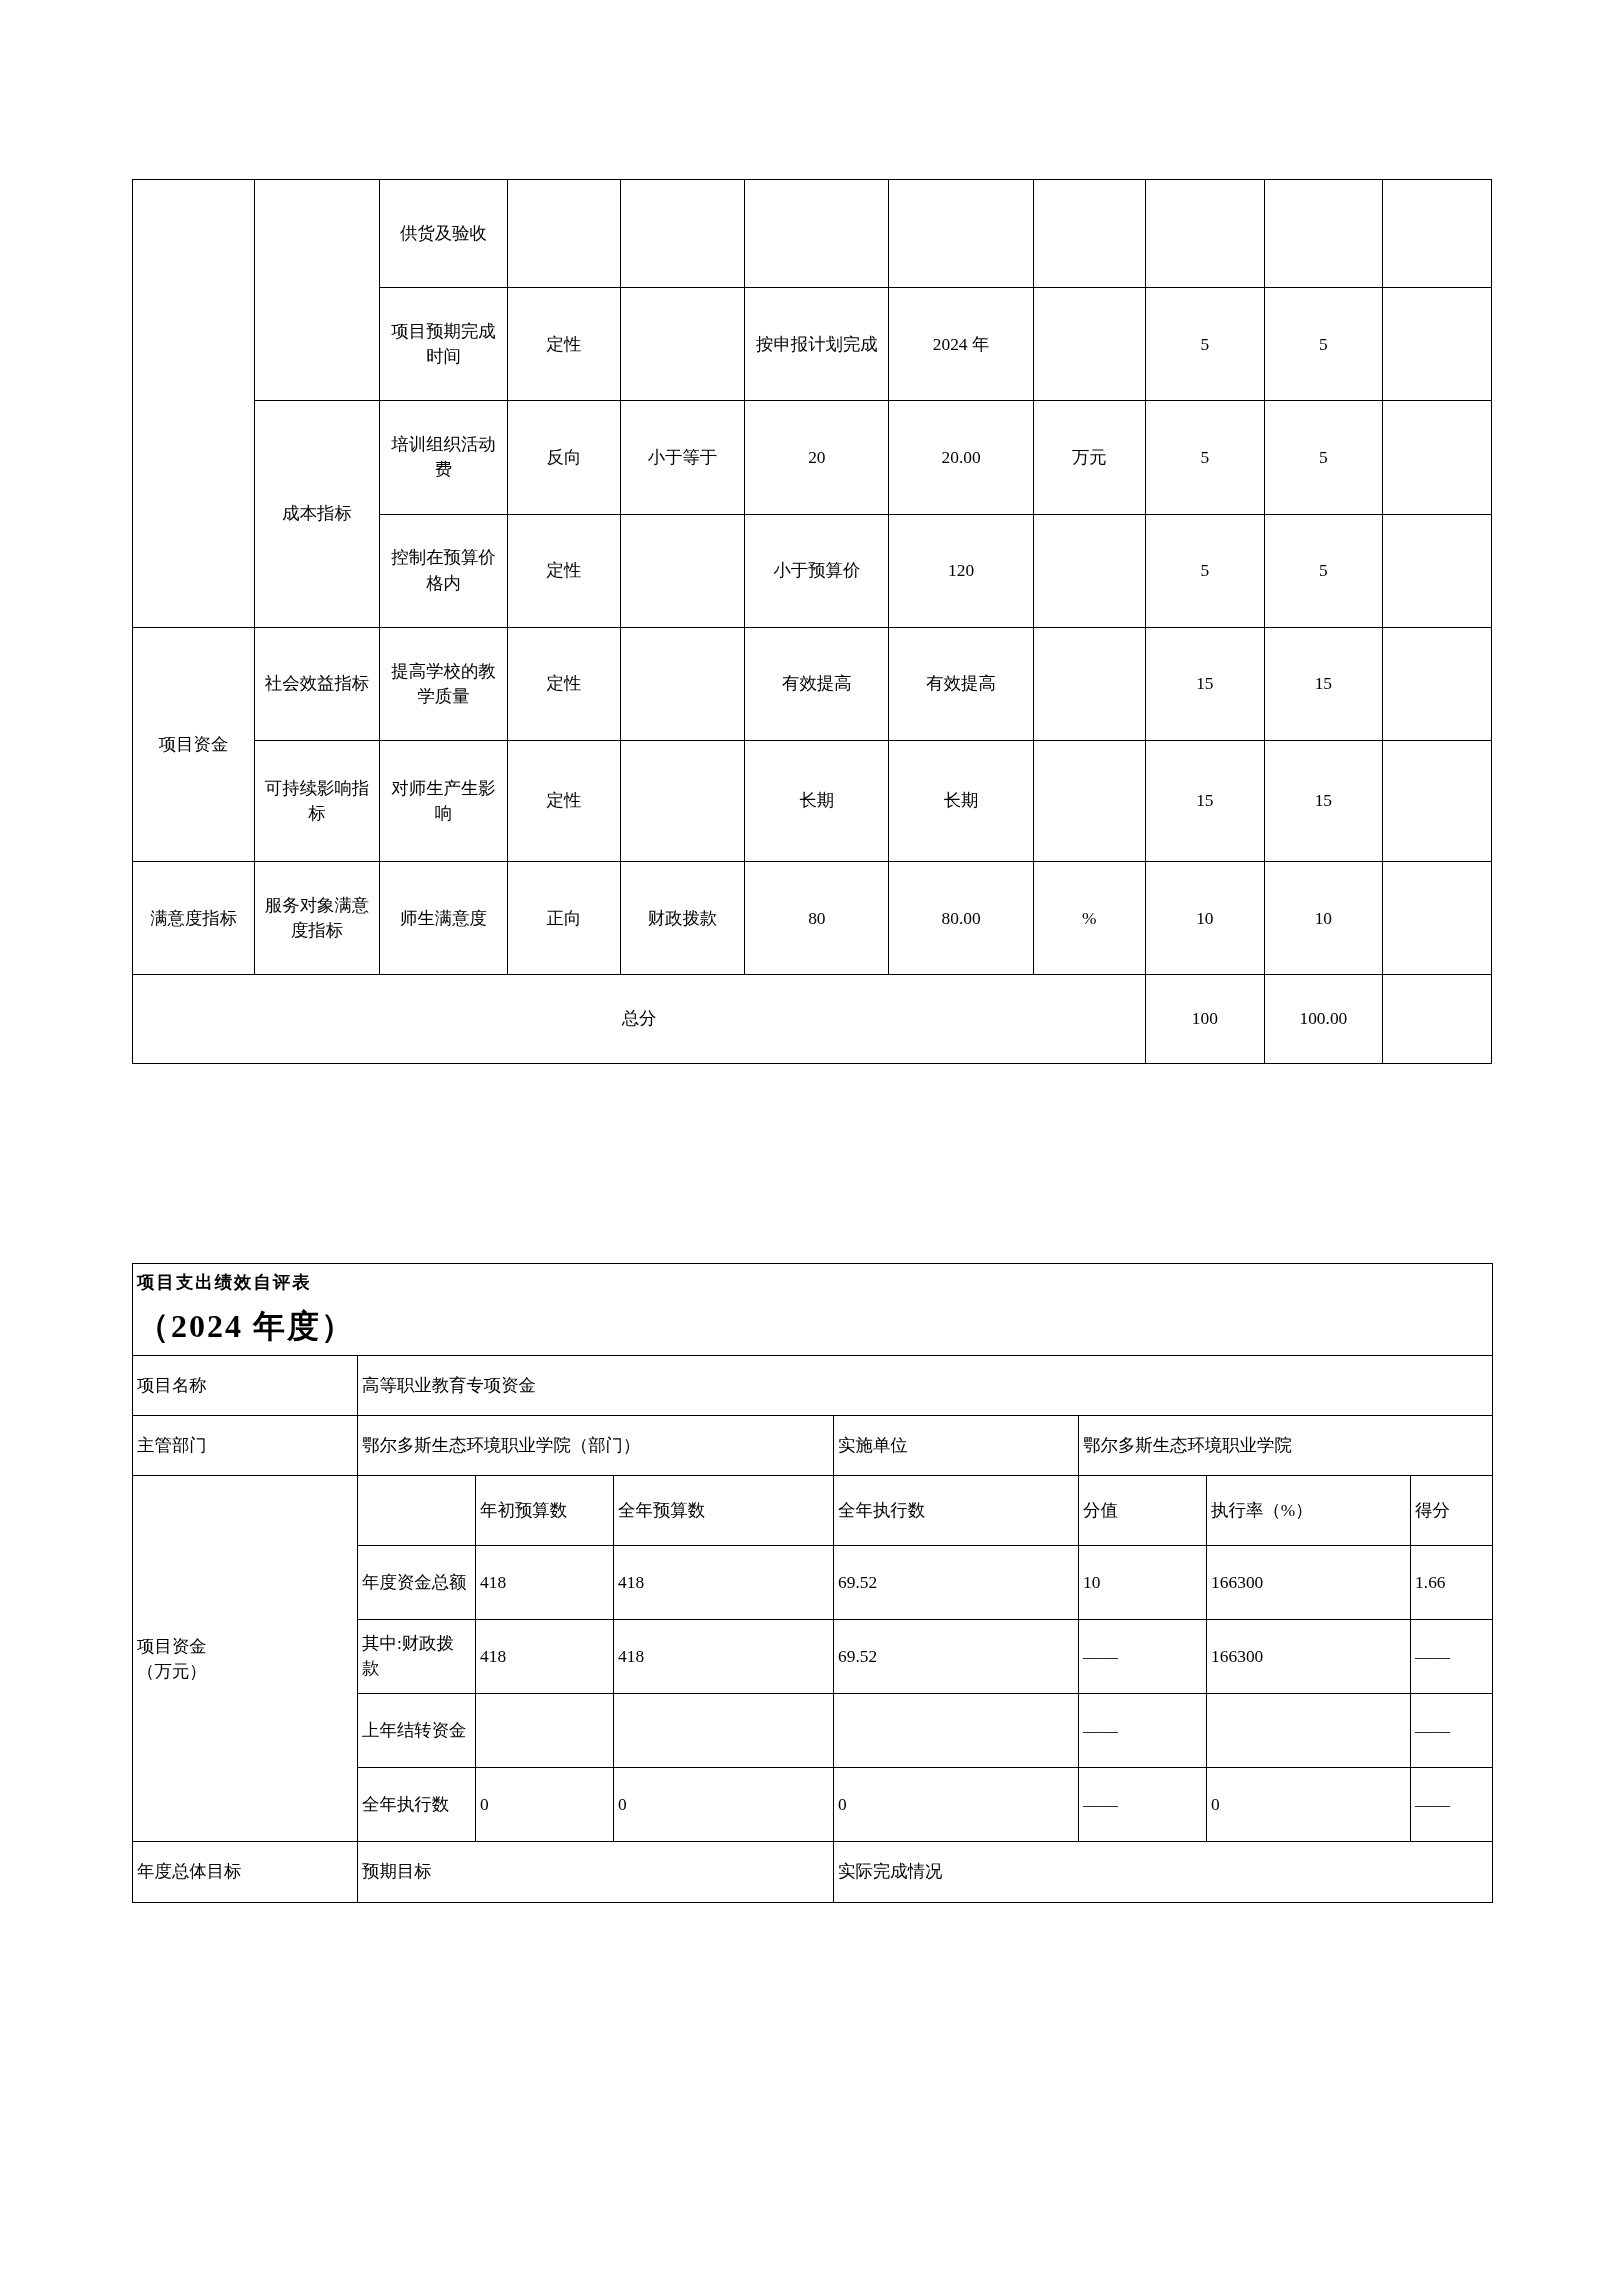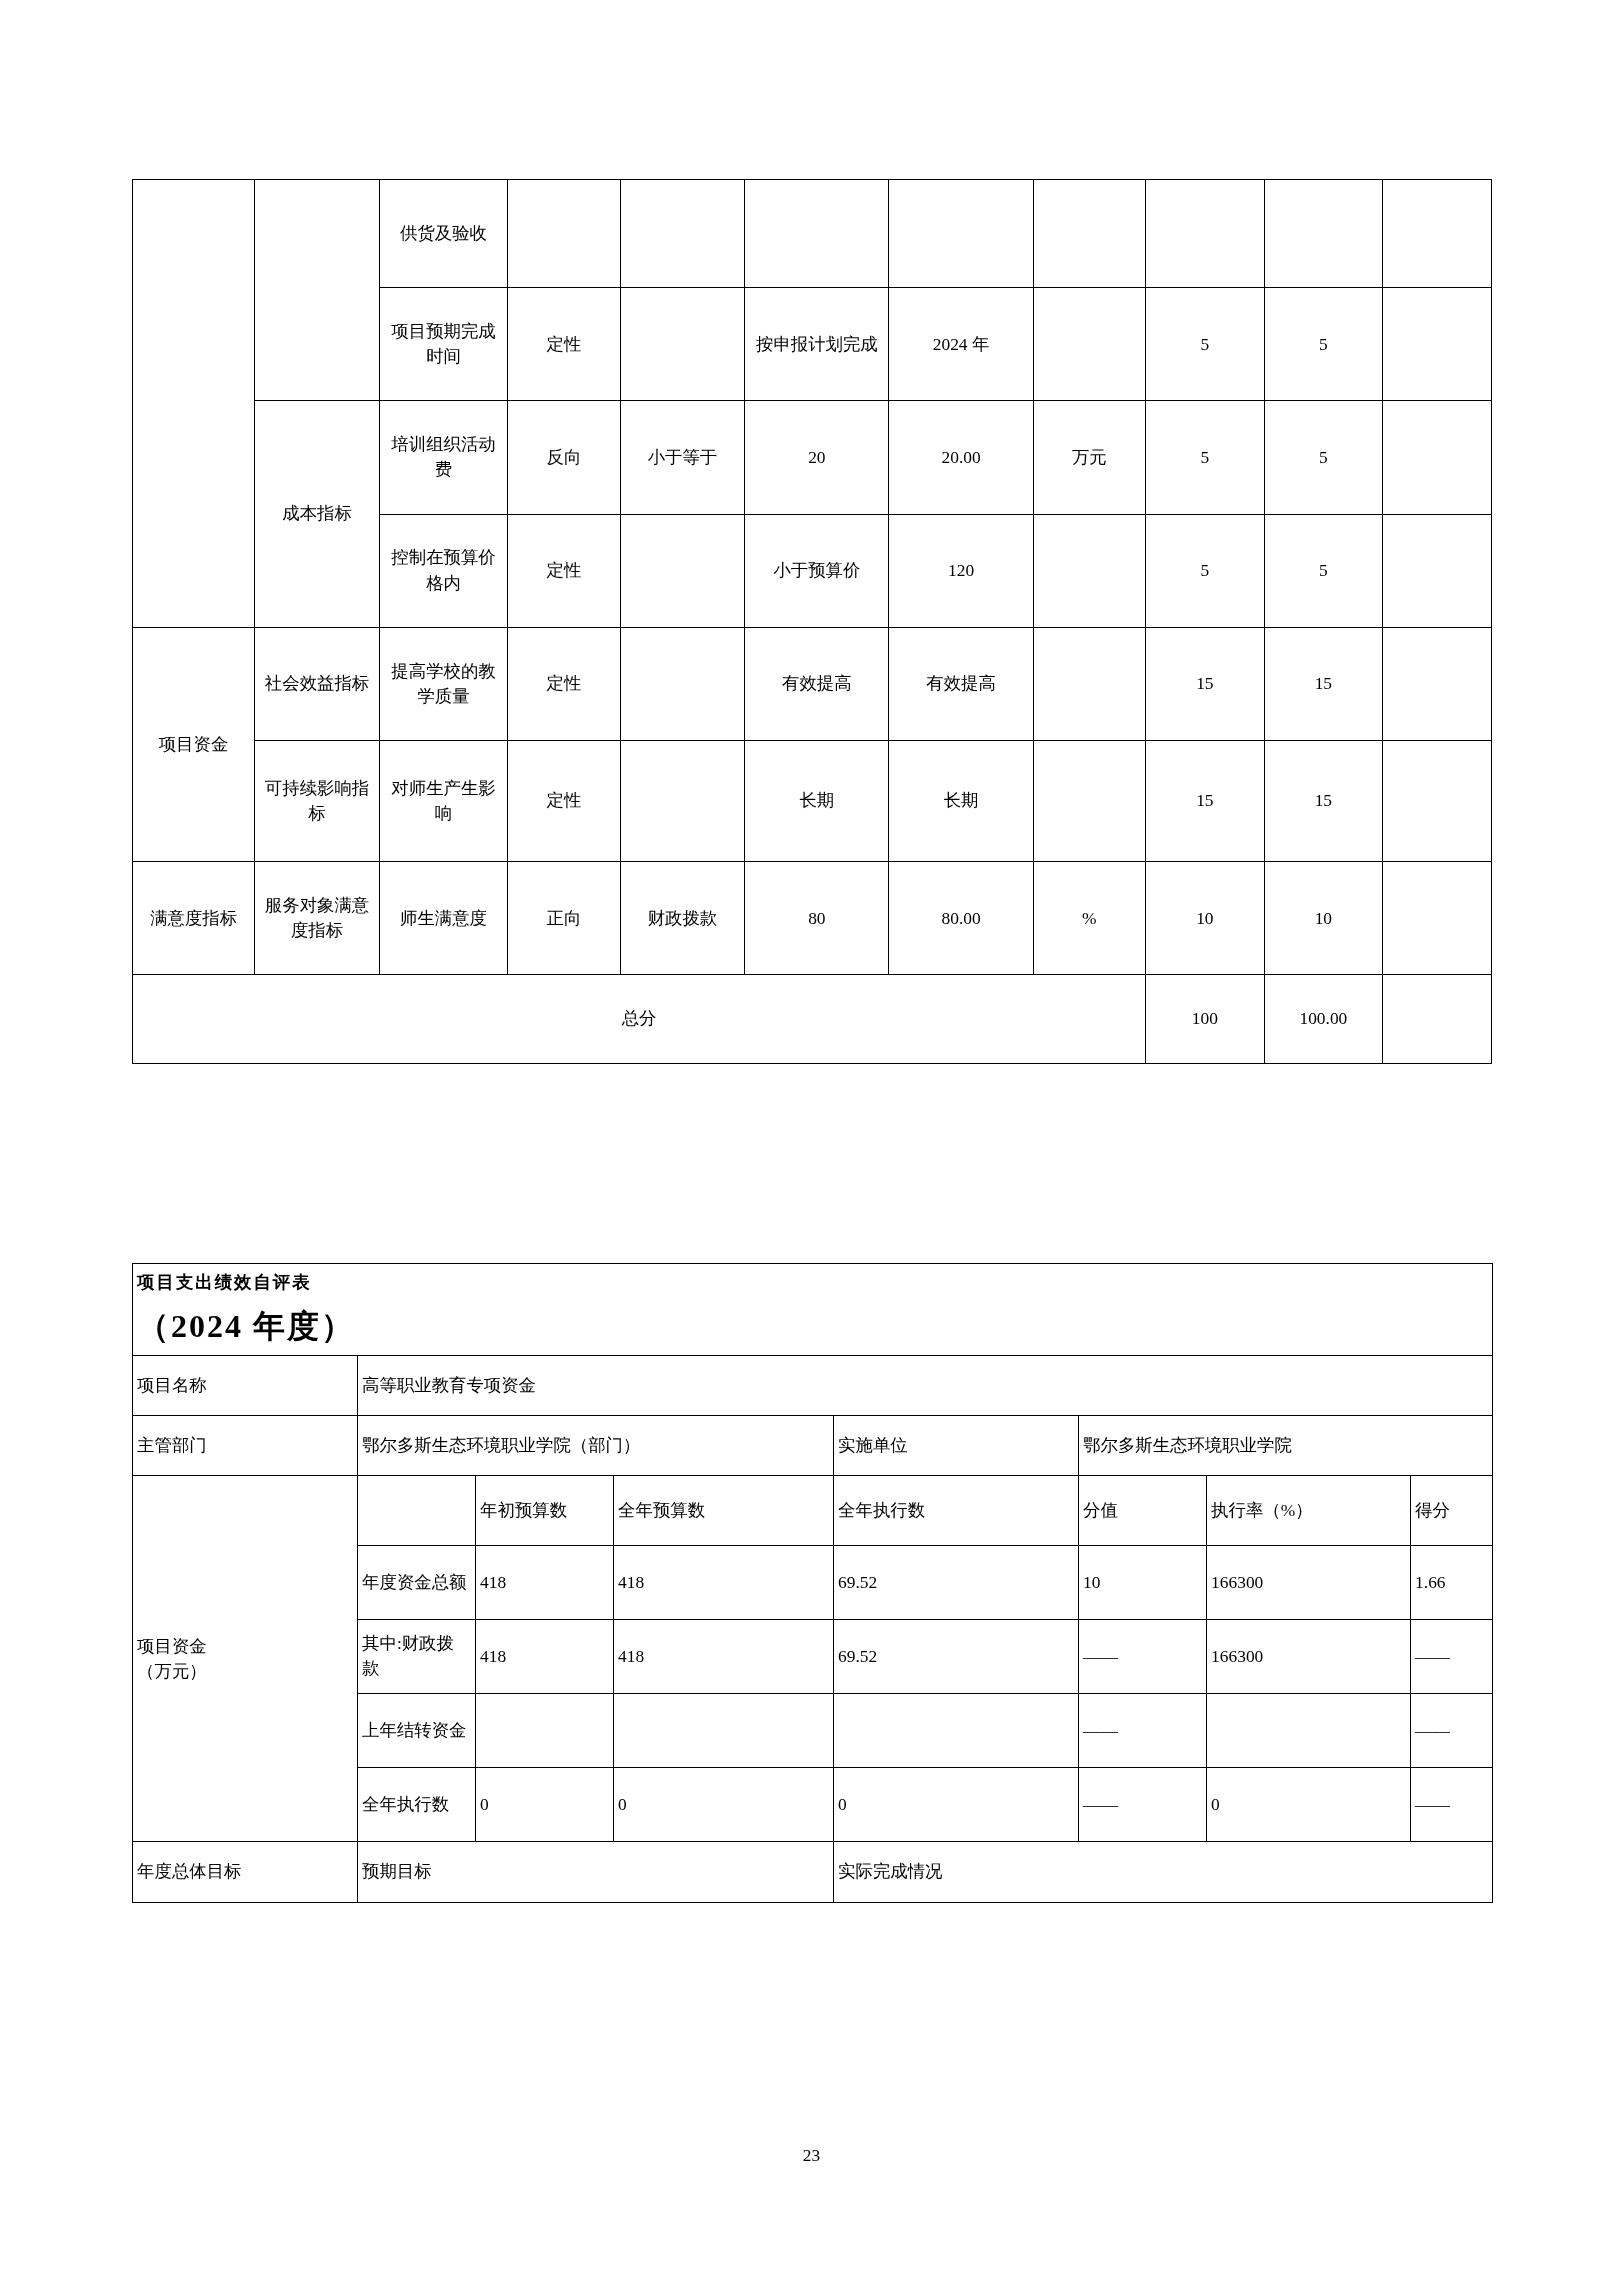--- a/index.html
+++ b/index.html
@@ -308,16 +308,15 @@
 
       <tr>
         <td class="tall">年度总体目标</td>
         <td colspan="3">预期目标</td>
         <td colspan="4">实际完成情况</td>
       </tr>
     </tbody>
       </table>
   </div>
 
-  <div class="page-number">23</div>
 
 </div>
 
 
 </body></html>

